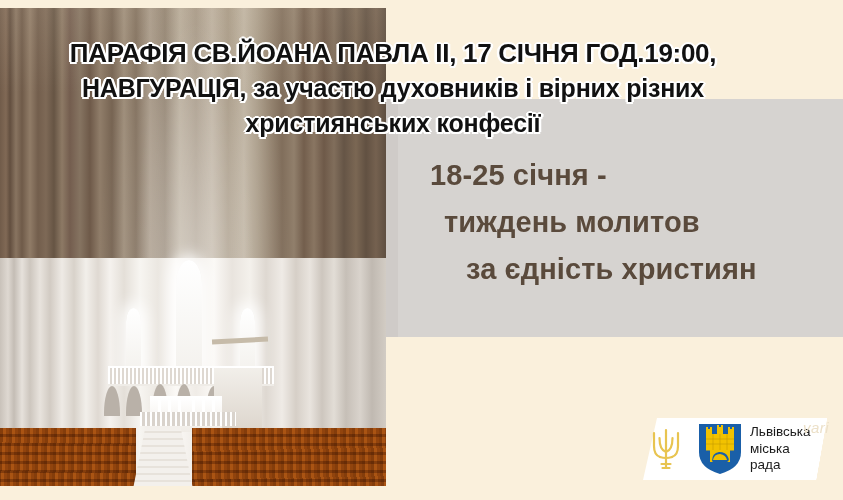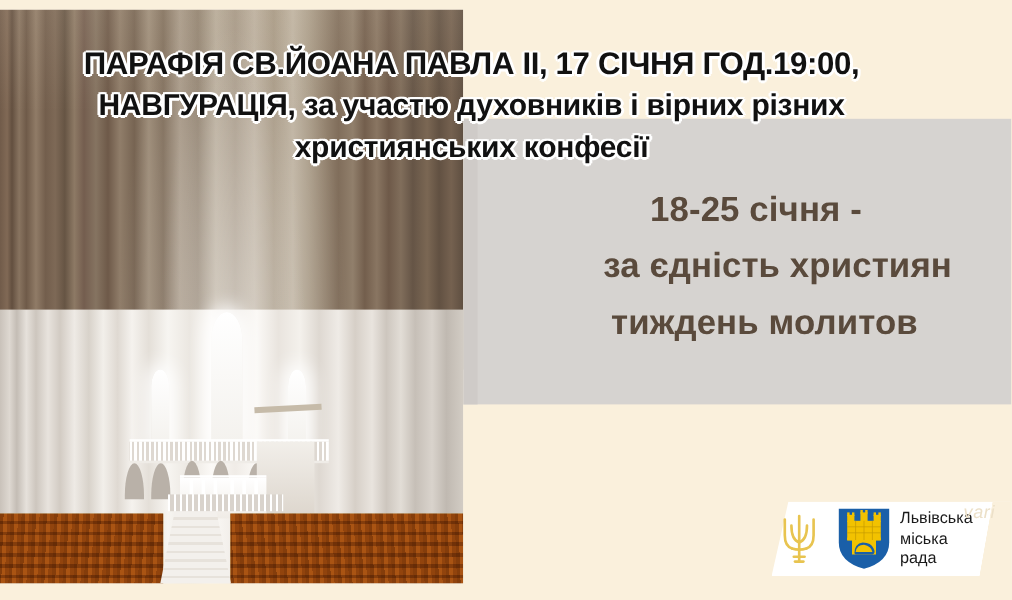--- a/index.html
+++ b/index.html
@@ -127,21 +127,21 @@
     white-space:nowrap;
   }
   .headline .ln{display:block;white-space:nowrap;}
   .headline .ln1{font-size:26px;letter-spacing:-.3px;}
   .headline .ln2{font-size:25px;letter-spacing:-.2px;}
   .headline .ln3{font-size:25px;}
 
   
   .subtext{
     position:absolute;left:430px;top:152px;width:400px;
-    text-align:center;color:#5a4a3c;
+    color:#5a4a3c;
     font-size:29px;line-height:47px;font-weight:bold;
     letter-spacing:.1px;
   }
   .subtext .sl{display:block;}
   .subtext .sl2{padding-left:14px;}
   .subtext .sl3{padding-left:36px;}
 
   
   .logobar{
     position:absolute;left:643px;top:418px;width:200px;height:62px;
@@ -205,22 +205,22 @@
   </div>
 
   <div class="headline">
     <span class="ln ln1">ПАРАФІЯ СВ.ЙОАНА ПАВЛА II, 17 СІЧНЯ ГОД.19:00,</span>
     <span class="ln ln2">НАВГУРАЦІЯ, за участю духовників і вірних різних</span>
     <span class="ln ln3">християнських конфесії</span>
   </div>
 
   <div class="subtext">
     <span class="sl sl1">18-25 січня -</span>
+    <span class="sl sl2">тиждень молитов</span>
     <span class="sl sl3">за єдність християн</span>
-    <span class="sl sl2">тиждень молитов</span>
   </div>
 
   <div class="logobar"></div>
 
   <svg class="trident" viewBox="0 0 36 48">
     <g fill="none" stroke="#e8c450" stroke-width="2.2" stroke-linecap="round">
       <path d="M18 6 L18 44"></path>
       <path d="M6 9 L6 22 Q6 31 12 33"></path>
       <path d="M30 9 L30 22 Q30 31 24 33"></path>
       <path d="M11.5 14 Q11.5 26 18 28 Q24.5 26 24.5 14"></path>

